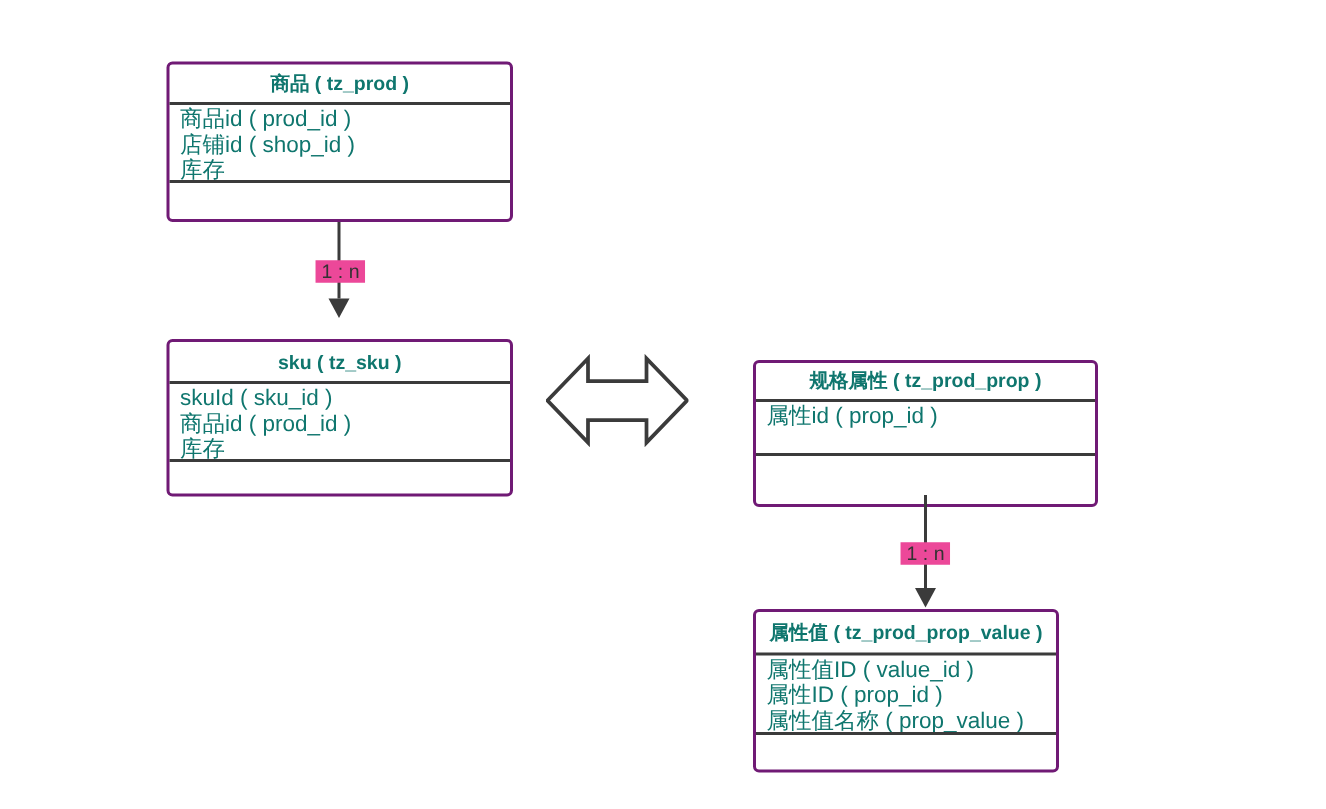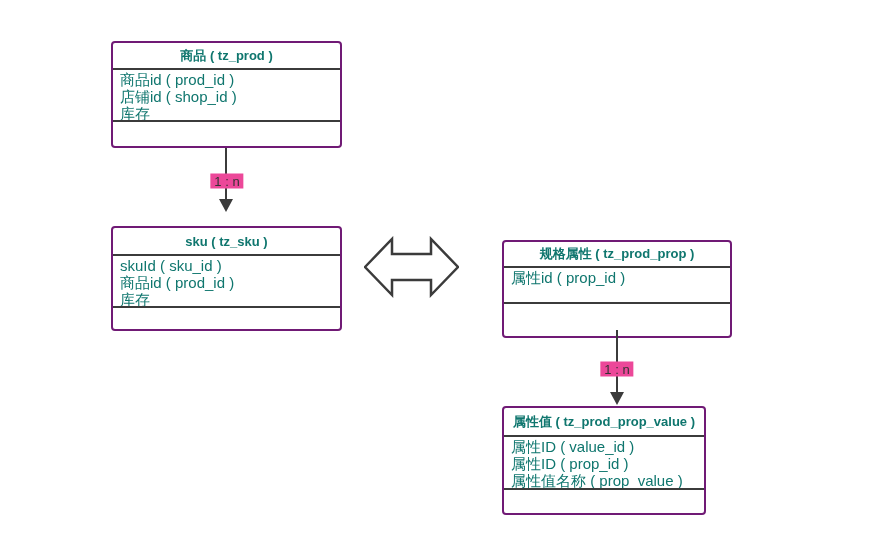--- a/index.html
+++ b/index.html
@@ -113,20 +113,20 @@
     <div class="e-footer"></div>
   </div>
 
   <div class="vline" style="left:616px; top:330px; height:62px;"></div>
   <div class="arrowhead-down" style="left:610px; top:392px;"></div>
   <div class="rel-label" style="left:617px; top:369px;">1 : n</div>
 
   <div class="entity" style="left:502px; top:406px; width:204px; height:109px;">
     <div class="e-title" style="height:27px;">属性值 ( tz_prod_prop_value )</div>
     <div class="e-fields" style="height:50px;">
-      <div>属性ID ( value_id )</div>
+      <div>属性值ID ( value_id )</div>
       <div>属性ID ( prop_id )</div>
       <div>属性值名称 ( prop_value )</div>
     </div>
     <div class="e-footer"></div>
   </div>
 
 </div>
 
 </body></html>

